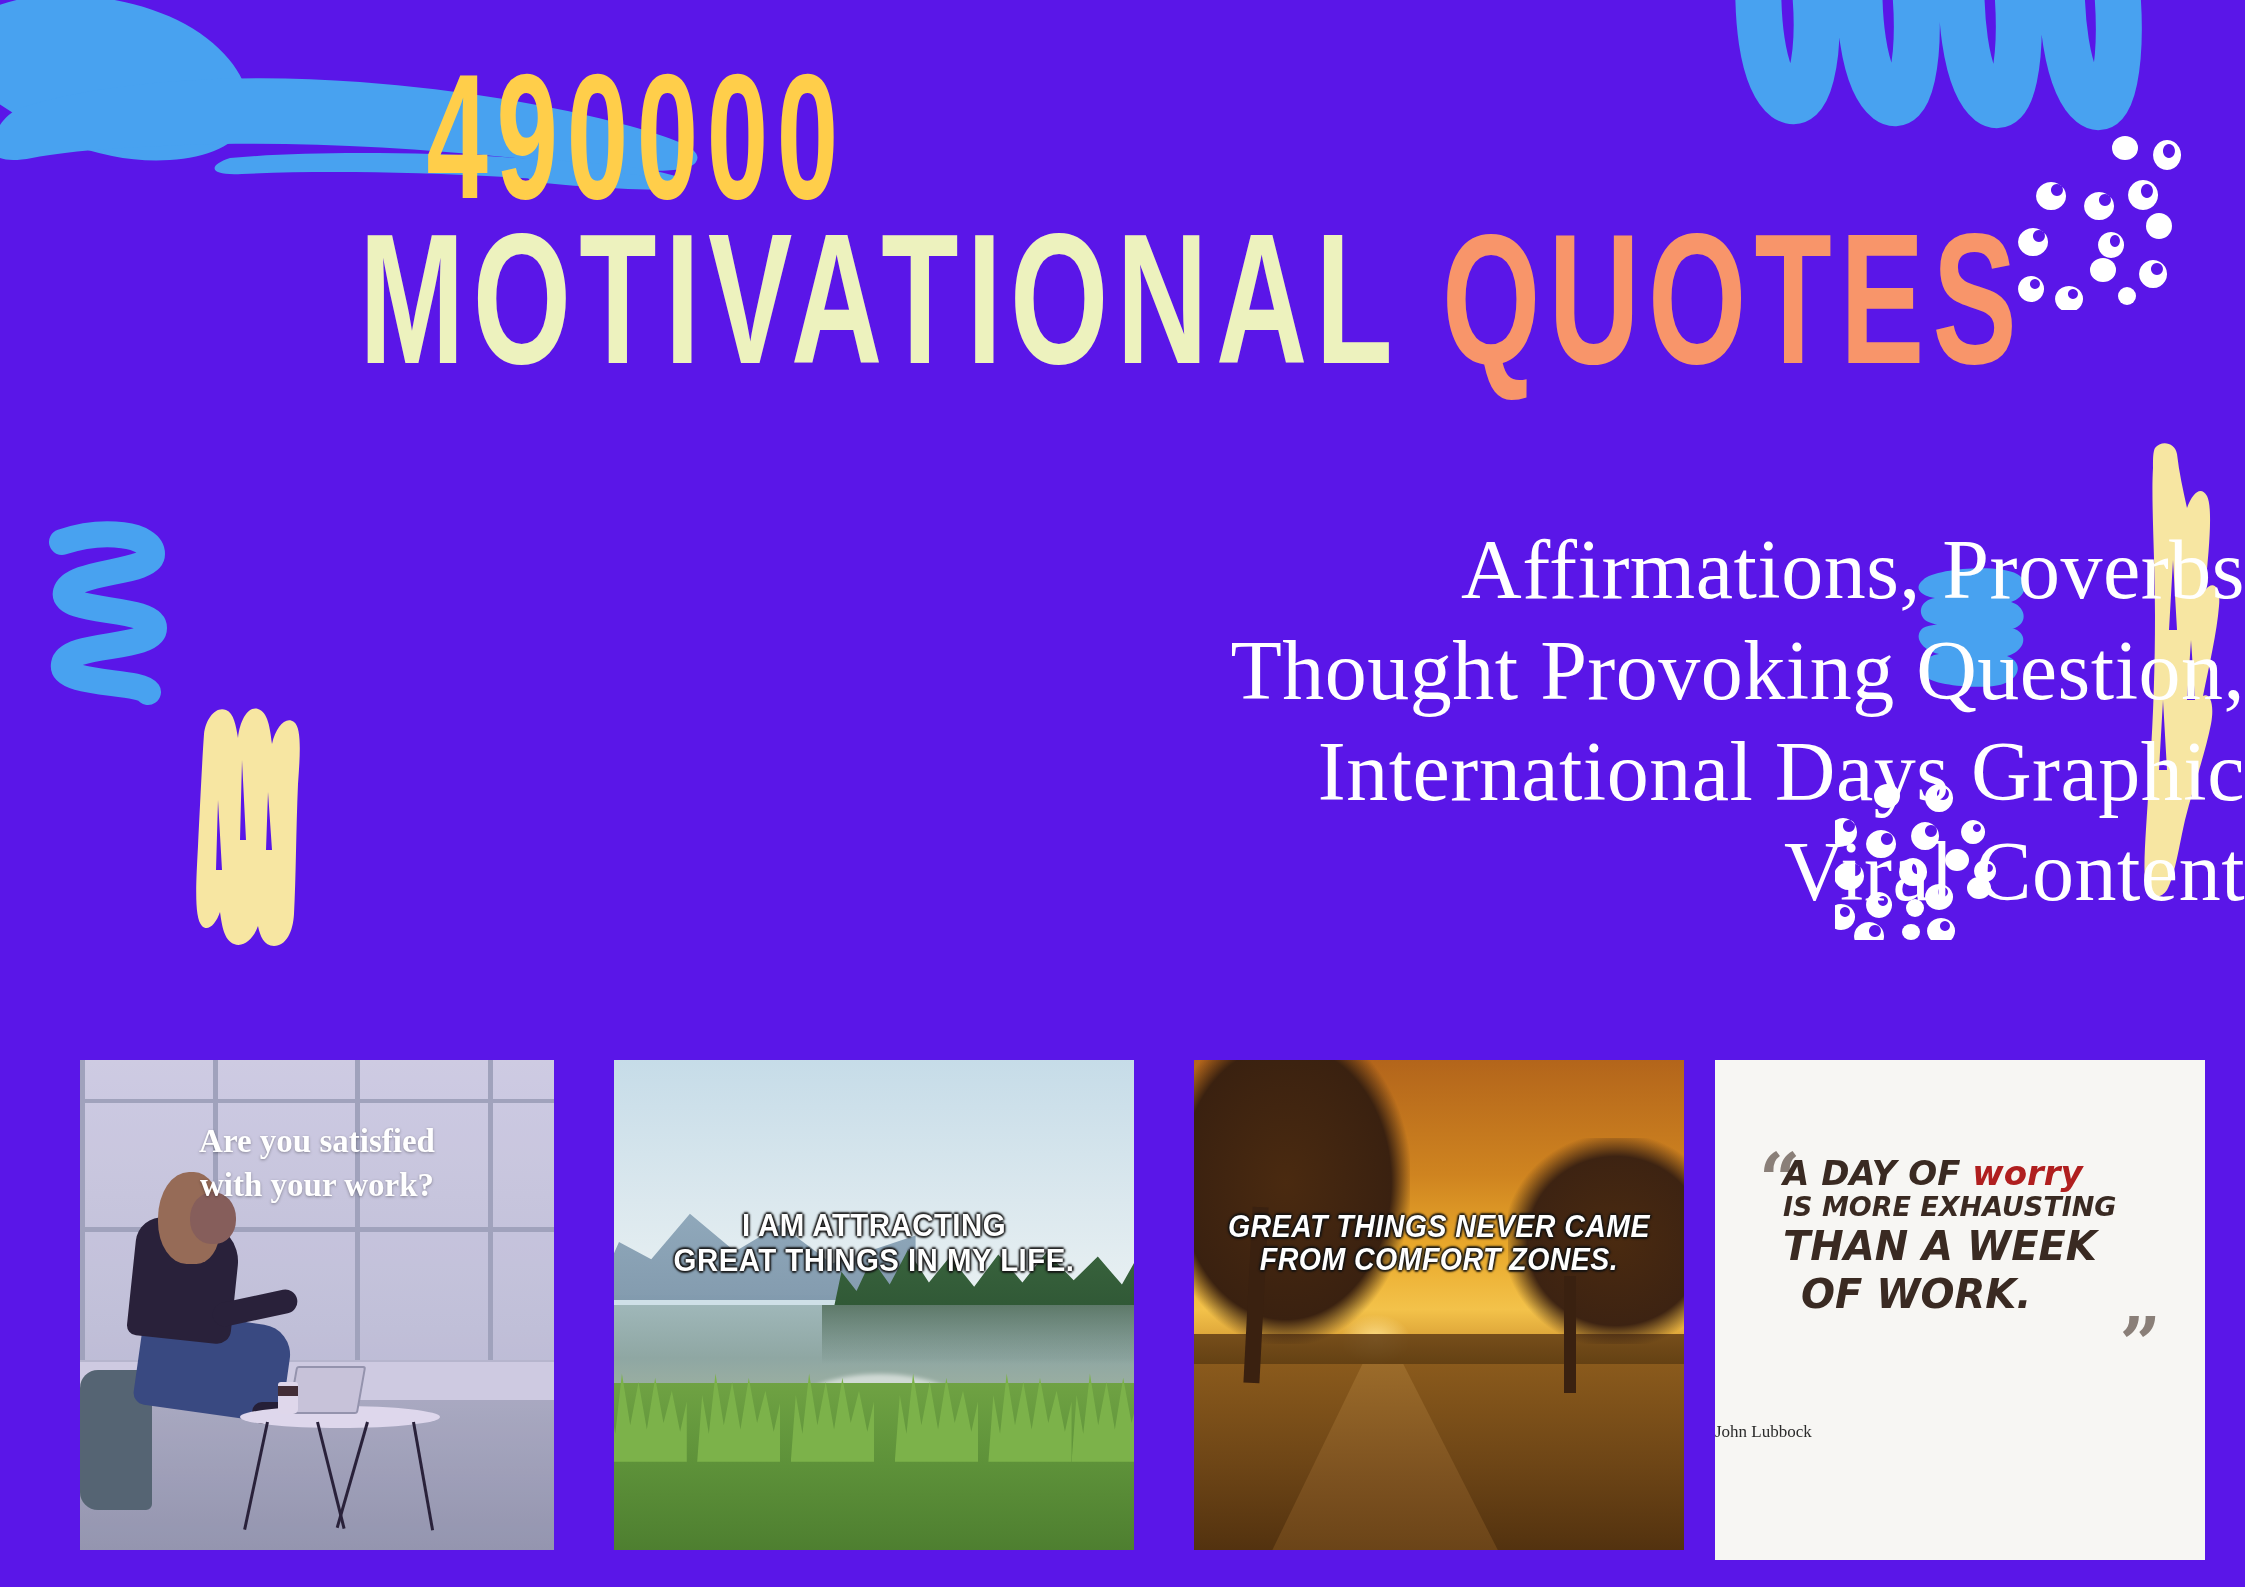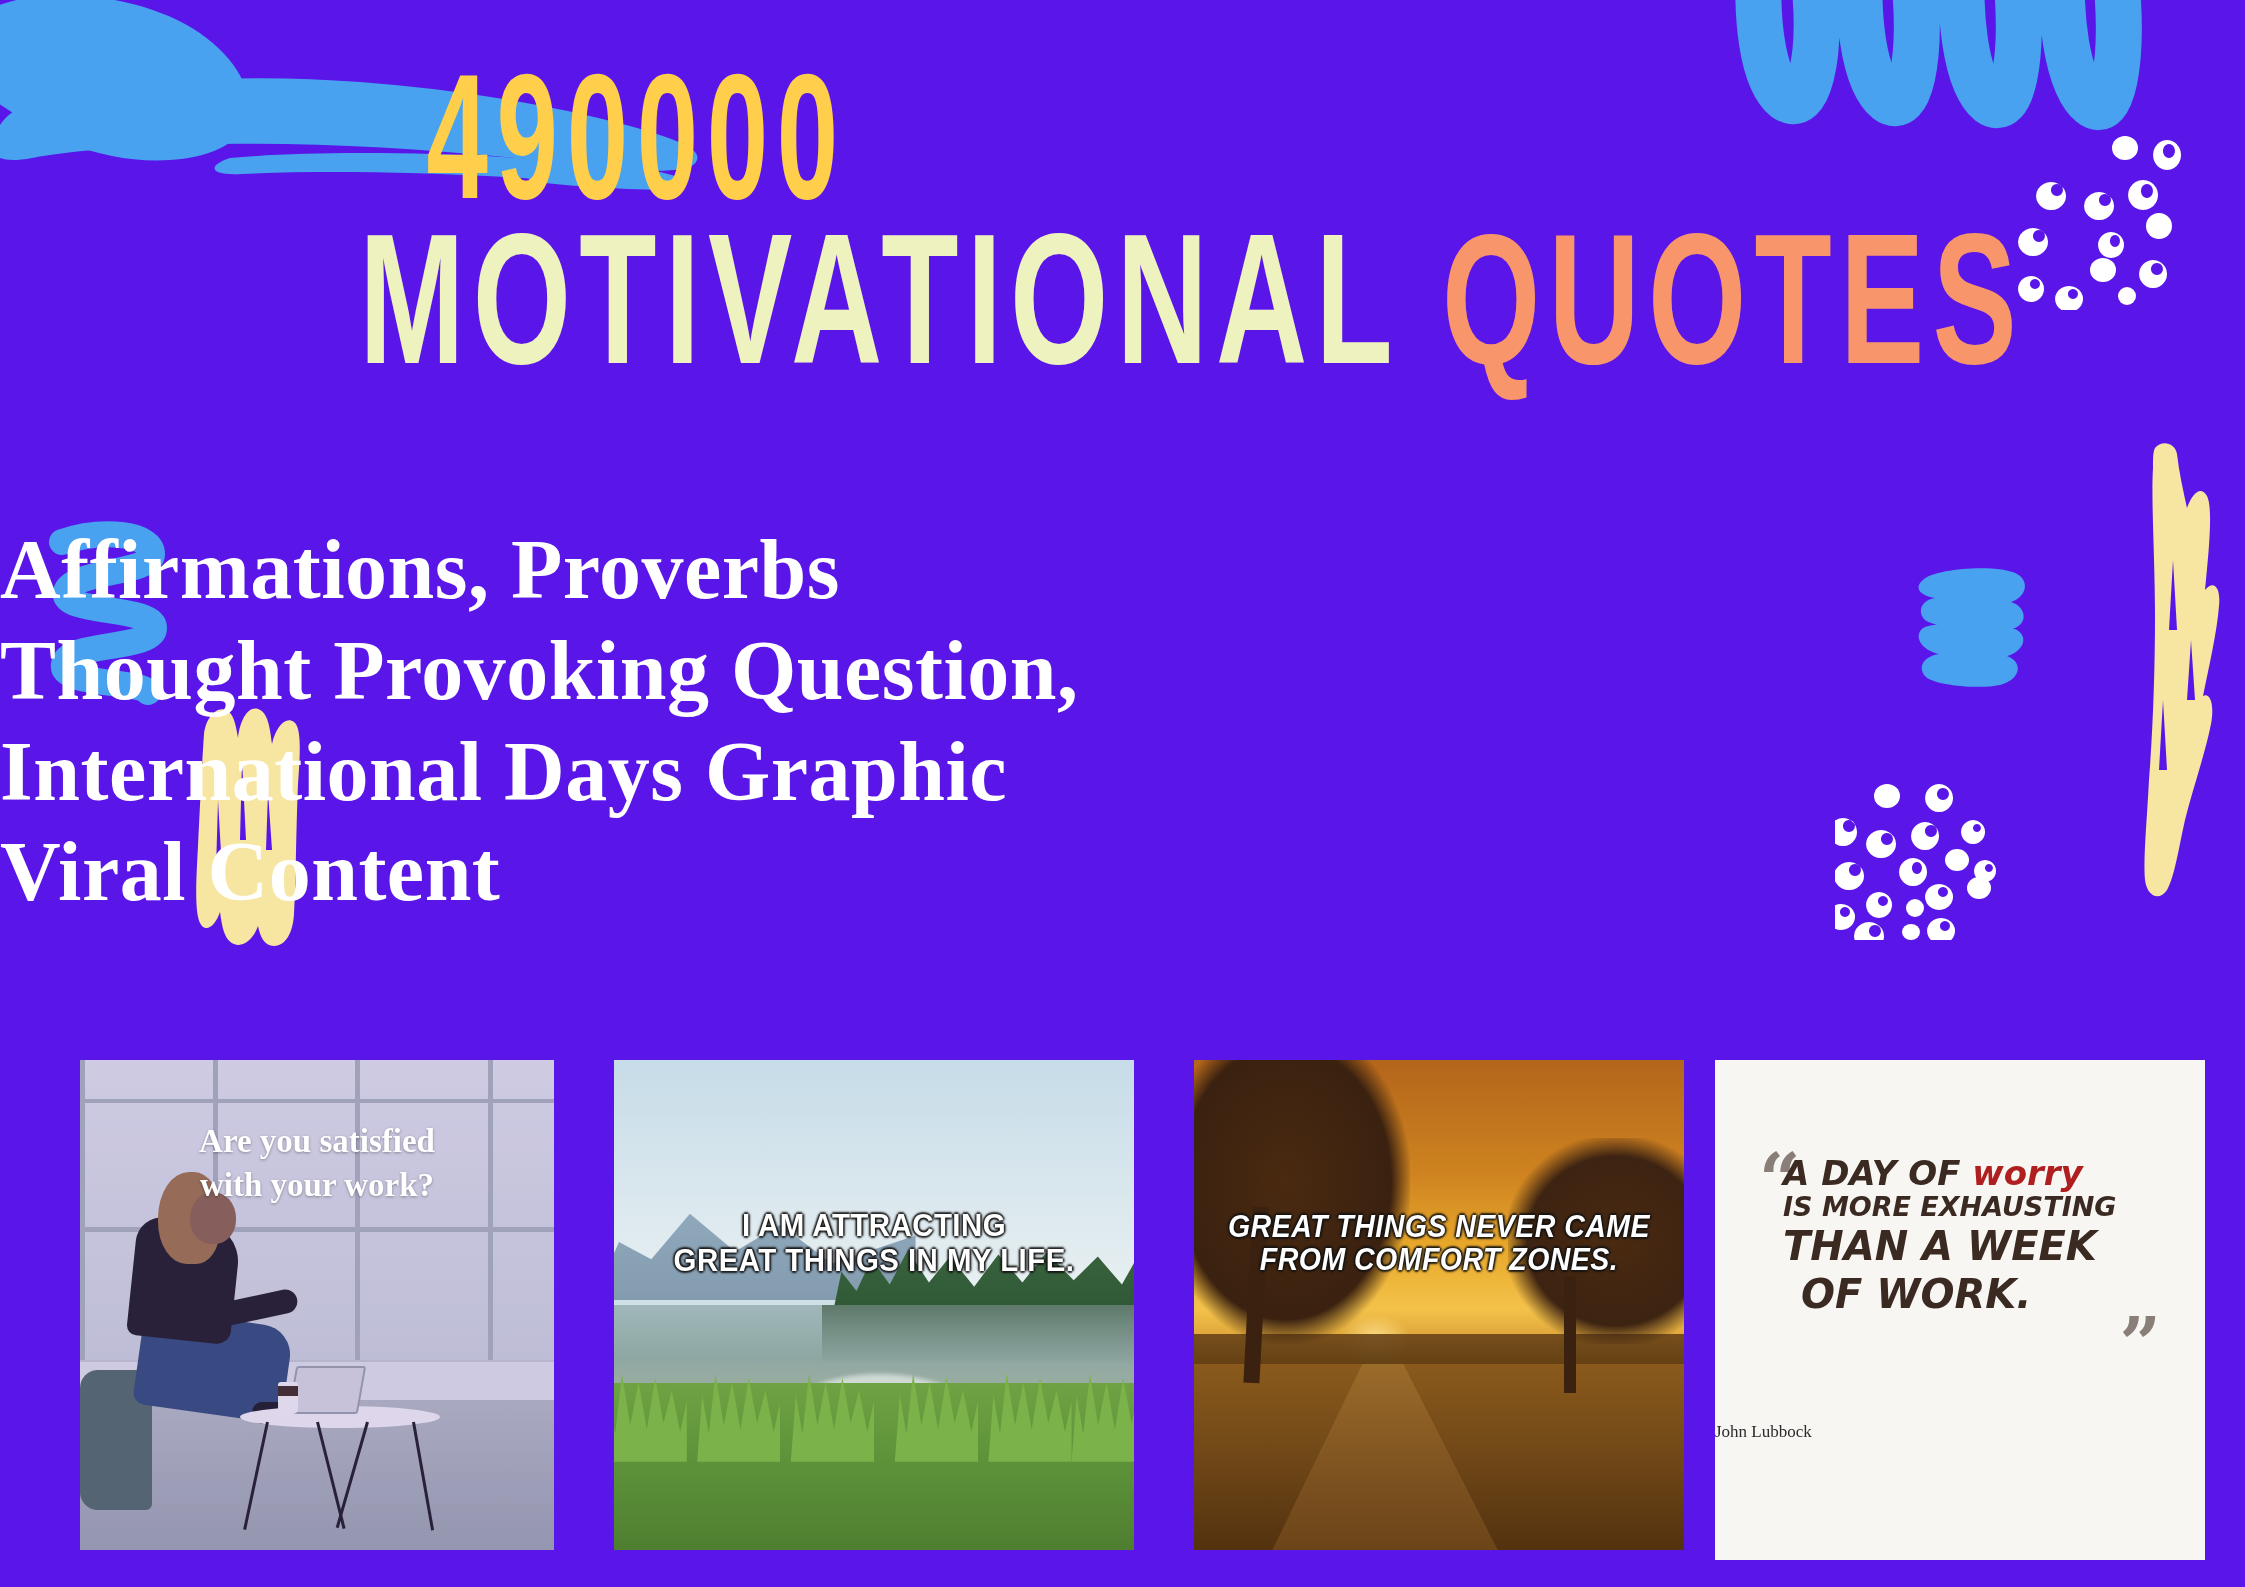--- a/index.html
+++ b/index.html
@@ -41,27 +41,26 @@
     letter-spacing:12px;
     transform:scaleX(0.68);
     transform-origin:center top;
   }
   .w1{color:#EDF2BE;}
   .w2{color:#F8956A;}
 
   
   .subtitle{
     position:absolute;left:0;right:0;top:520px;
-    text-align:left;z-index:5;
+    text-align:right;z-index:5;
     font-family:"Liberation Serif", serif;
     color:#FFFFFF;
     font-size:84px;
     line-height:1.20;
     letter-spacing:0.5px;
-    font-weight:bold;
   }
   .subtitle div{white-space:nowrap;}
 
   
   .thumbs{
     position:absolute;left:8px;top:1060px;width:2245px;height:500px;z-index:6;
   }
   .thumb{
     position:absolute;top:0;height:490px;overflow:hidden;
     box-sizing:border-box;

